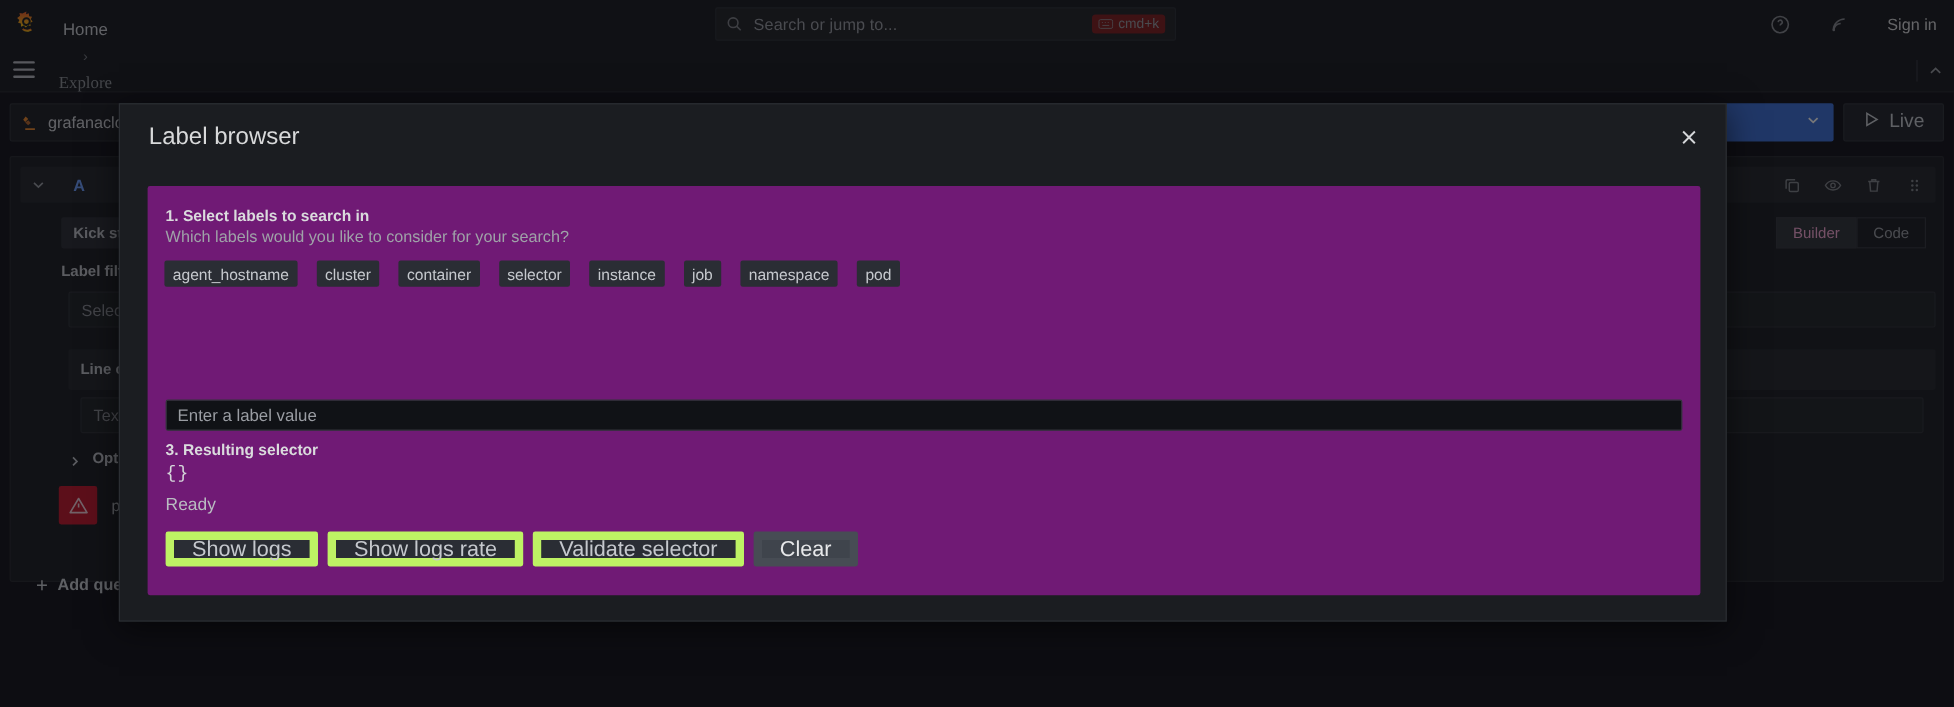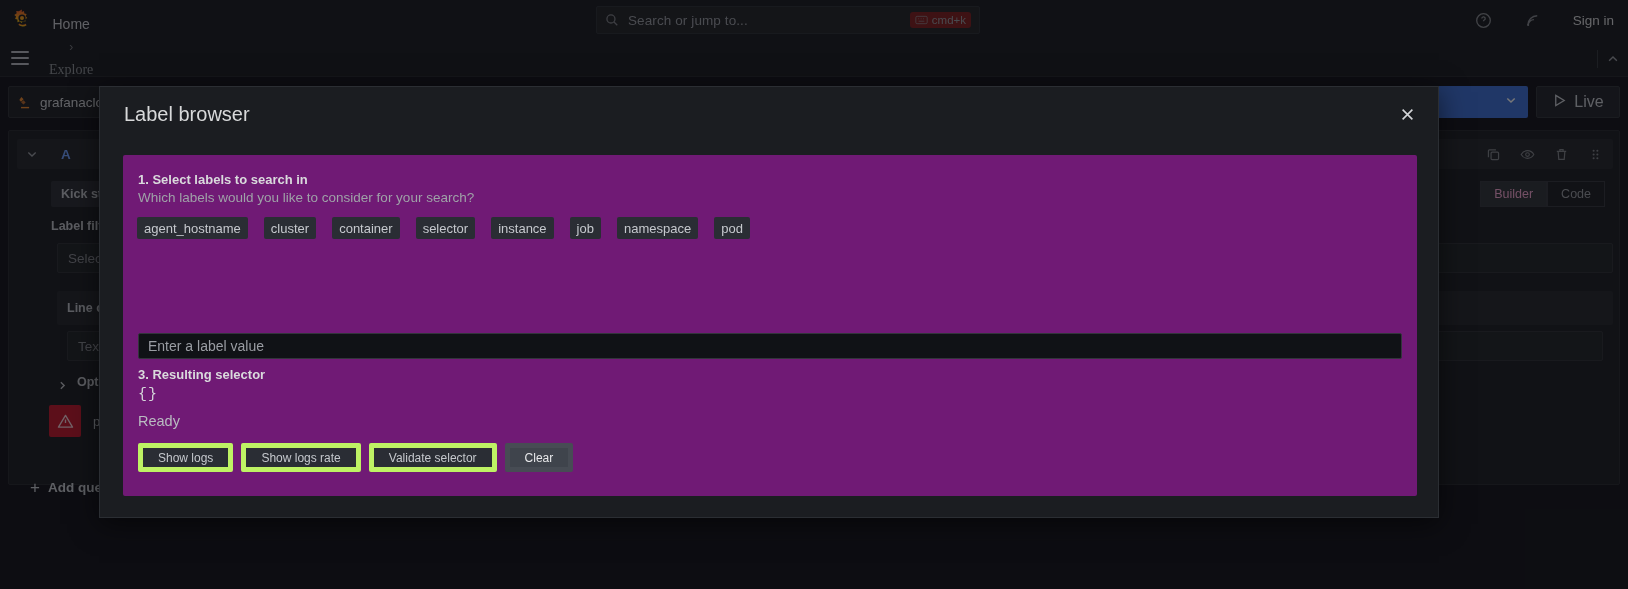--- a/index.html
+++ b/index.html
@@ -220,21 +220,21 @@
   .ready {
     position: absolute; left: 15px; top: 258px;
     font-size: 14.5px; color: #b9bcc1;
   }
   .btnrow {
     position: absolute; left: 15px; top: 288px; display: flex; gap: 8px;
   }
   .btn {
     height: 29px; padding: 0 15px; border-radius: 2px;
     display: flex; align-items: center; justify-content: center;
-    font-size: 12px; color: #c5c8cd; background: #2a2d34; border: 5px solid #bef264;
+    font-size: 18px; color: #c5c8cd; background: #2a2d34; border: 7px solid #bef264;
   }
   .btn.primary { background: #3f444c; color: #e7e8ea; border-color: #474c54; font-weight: 500; }
 </style>
 </head>
 <body>
 
 <div class="topnav">
   <span class="grafana-logo">
     <svg viewBox="0 0 24 24" width="24" height="24">
       <defs>

